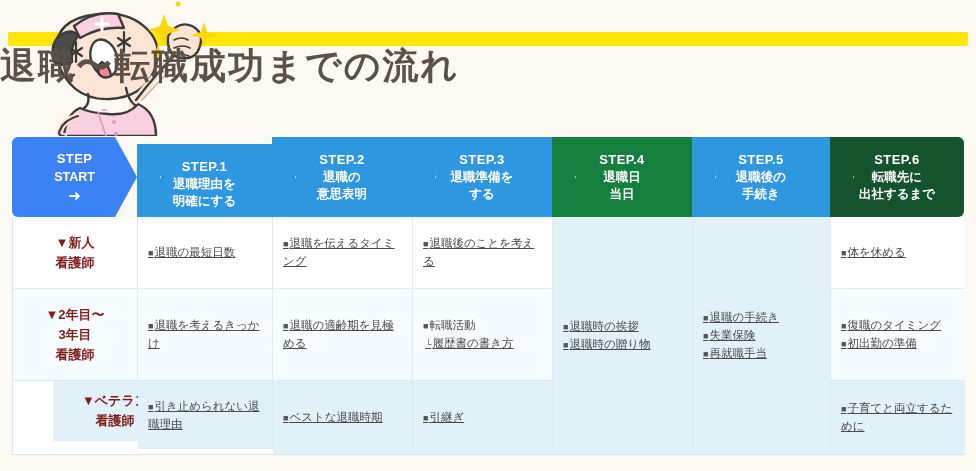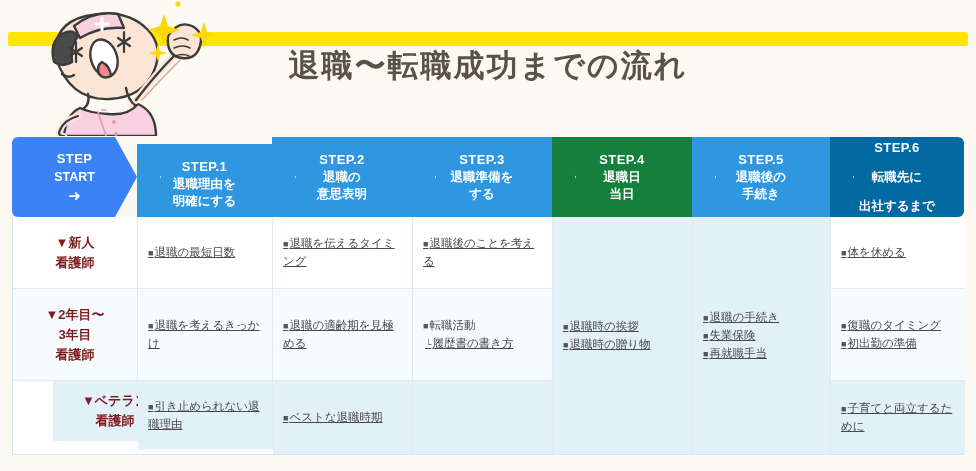--- a/index.html
+++ b/index.html
@@ -11,21 +11,21 @@
   }
 
   
   #header{position:absolute;left:0;top:0;width:976px;height:133px;}
   #yellow-band{
     position:absolute;left:8px;top:32px;width:960px;height:14px;
     background:#ffe600;border-radius:2px;
   }
   #page-title{
     position:absolute;left:0;top:46px;width:976px;
-    text-align:center;font-size:31px;font-weight:bold;color:#5a5149;
+    text-align:left;font-size:36px;font-weight:bold;color:#5a5149;
     letter-spacing:2px;line-height:40px;
   }
 
   
   #nurse{position:absolute;left:18px;top:-4px;width:240px;height:140px;}
 
   
   #steps{position:absolute;left:12px;top:137px;width:952px;height:80px;}
   .step{
     position:absolute;top:0;height:80px;
@@ -170,21 +170,21 @@
     <div class="step blue" style="left: 540px; width: 140px; background: #15803d;">
       <span class="num">STEP.4</span>
       <span class="ln">退職日</span>
       <span class="ln">当日</span>
     </div>
     <div class="step blue" style="left: 680px; width: 138px; background: rgb(47, 151, 224);">
       <span class="num">STEP.5</span>
       <span class="ln">退職後の</span>
       <span class="ln">手続き</span>
     </div>
-    <div class="step blue last" style="left: 818px; width: 134px; background: #0369a1; gap: 12px;">
+    <div class="step blue last" style="left: 818px; width: 134px; background: #14532d;">
       <span class="num">STEP.6</span>
       <span class="ln">転職先に</span>
       <span class="ln">出社するまで</span>
     </div>
     <div class="notch" style="left: 124px;"></div>
     <div class="notch" style="left: 259px;"></div>
     <div class="notch" style="left: 399px;"></div>
     <div class="notch" style="left: 539px;"></div>
     <div class="notch" style="left: 679px;"></div>
     <div class="notch" style="left: 817px;"></div>
@@ -257,20 +257,21 @@
         <div class="lk"><span class="sq">■</span>引き止められない退職理由</div>
       </div>
     </div>
     <div class="cell blue nobb" style="left: 260px; top: 164px; width: 140px; height: 73px;">
       <div class="links">
         <div class="lk"><span class="sq">■</span>ベストな退職時期</div>
       </div>
     </div>
     <div class="cell blue nobb" style="left: 400px; top: 164px; width: 140px; height: 73px;">
       <div class="links">
+        <div class="lk"><span class="sq">■</span>引継ぎ</div>
       </div>
     </div>
     <div class="cell blue nobb norb" style="left: 818px; top: 164px; width: 134px; height: 73px;">
       <div class="links">
         <div class="lk"><span class="sq">■</span>子育てと両立するために</div>
       </div>
     </div>
     <div class="cell merged nobb" style="left: 540px; top: 0px; width: 140px; height: 237px;">
       <div class="links vcenter-mid">
         <div class="lk"><span class="sq">■</span>退職時の挨拶</div>

